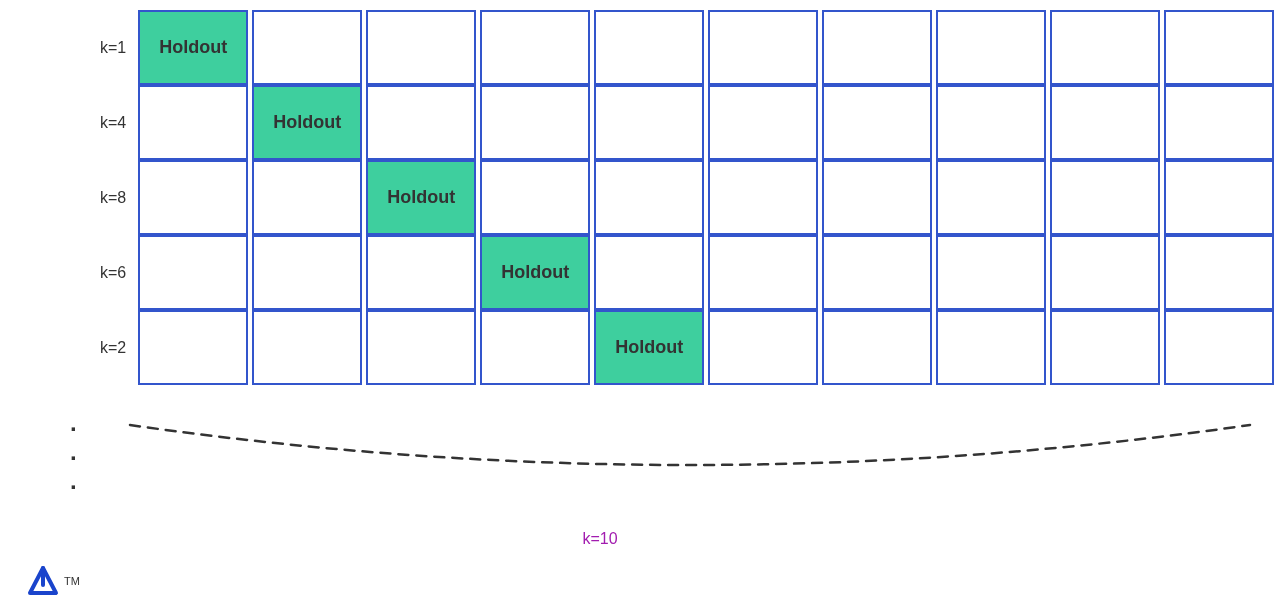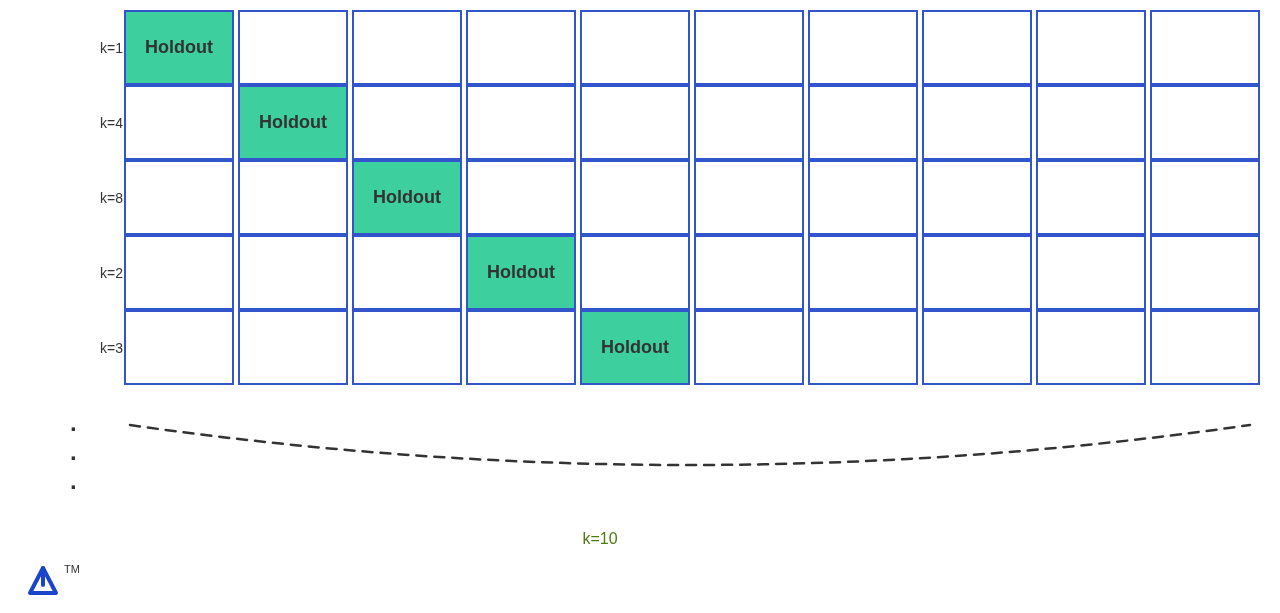--- a/index.html
+++ b/index.html
@@ -28,23 +28,24 @@
     }
 
     .row {
       display: flex;
       align-items: center;
       margin-bottom: 0;
     }
 
     .row-label {
       width: 60px;
-      font-size: 14px;
-      color: #333;
-      text-align: left;
+      font-size: 16px;
+      color: #333;
+      text-align: right;
+      padding-right: 12px;
     }
 
     .cells {
       display: flex;
       gap: 4px;
     }
 
     .cell {
       width: 110px;
       height: 75px;
@@ -82,29 +83,30 @@
       left: 120px;
       width: 1140px;
       height: 100px;
     }
 
     .k10-label {
       position: absolute;
       top: 530px;
       left: 600px;
       font-size: 16px;
-      color: #4d7c0f;
+      color: #a21caf;
       transform: translateX(-50%);
     }
 
     .logo-area {
       position: absolute;
       bottom: 15px;
       left: 25px;
       display: flex;
+      align-items: center;
       gap: 4px;
     }
 
     .logo-icon {
       width: 35px;
       height: 35px;
     }
 
     .logo-tm {
       font-size: 11px;
@@ -167,39 +169,39 @@
         <div class="cell"></div>
         <div class="cell"></div>
         <div class="cell"></div>
         <div class="cell"></div>
         <div class="cell"></div>
         <div class="cell"></div>
       </div>
     </div>
 
     <div class="row">
+      <div class="row-label">k=6</div>
+      <div class="cells">
+        <div class="cell"></div>
+        <div class="cell"></div>
+        <div class="cell"></div>
+        <div class="cell holdout">
+          <div class="holdout-label">Holdout</div>
+        </div>
+        <div class="cell"></div>
+        <div class="cell"></div>
+        <div class="cell"></div>
+        <div class="cell"></div>
+        <div class="cell"></div>
+        <div class="cell"></div>
+      </div>
+    </div>
+
+    <div class="row">
       <div class="row-label">k=2</div>
-      <div class="cells">
-        <div class="cell"></div>
-        <div class="cell"></div>
-        <div class="cell"></div>
-        <div class="cell holdout">
-          <div class="holdout-label">Holdout</div>
-        </div>
-        <div class="cell"></div>
-        <div class="cell"></div>
-        <div class="cell"></div>
-        <div class="cell"></div>
-        <div class="cell"></div>
-        <div class="cell"></div>
-      </div>
-    </div>
-
-    <div class="row">
-      <div class="row-label">k=3</div>
       <div class="cells">
         <div class="cell"></div>
         <div class="cell"></div>
         <div class="cell"></div>
         <div class="cell"></div>
         <div class="cell holdout">
           <div class="holdout-label">Holdout</div>
         </div>
         <div class="cell"></div>
         <div class="cell"></div>

